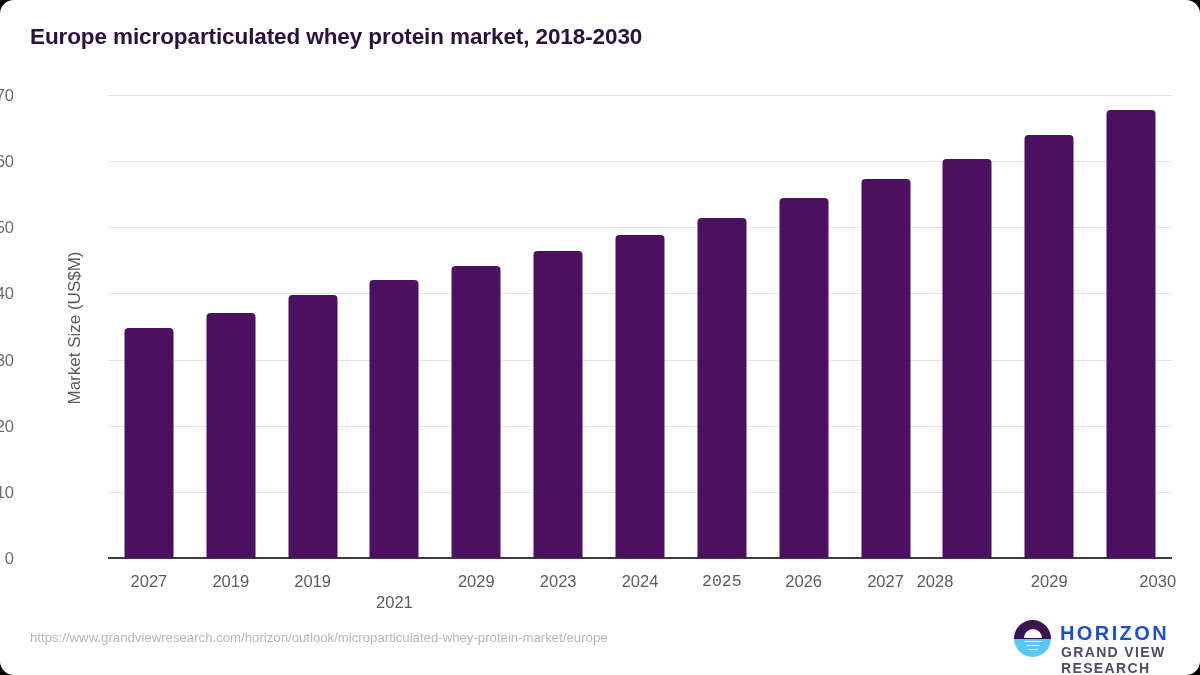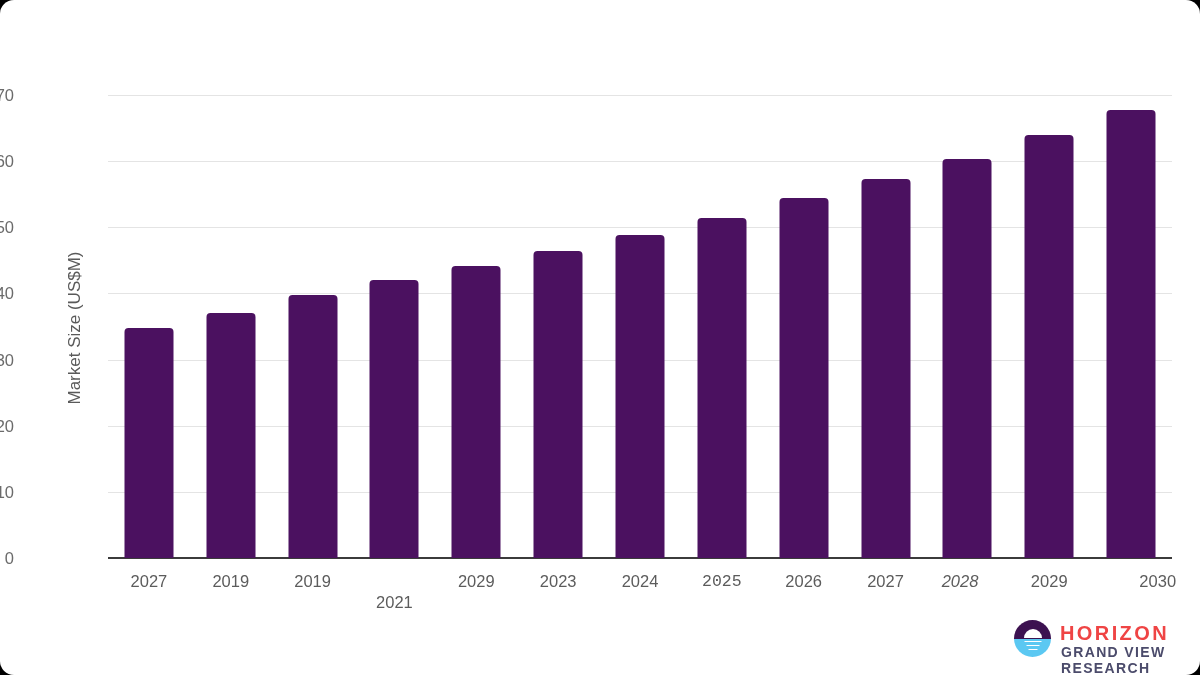--- a/index.html
+++ b/index.html
@@ -160,38 +160,39 @@
   }
   .logo-line.l1 { top: 20.5px; width: 17px; }
   .logo-line.l2 { top: 24.5px; width: 13px; }
   .logo-line.l3 { top: 28.5px; width: 9px; }
   .logo-word {
     position: absolute;
     left: 48px;
     top: 5px;
     font-size: 20px;
     font-weight: bold;
-    color: #ef4444;
+    color: #1d4ed8;
     letter-spacing: 2.4px;
   }
   .logo-sub {
     position: absolute;
     left: 49px;
     top: 27px;
     font-size: 14px;
     font-weight: bold;
     color: #4b4b6b;
     letter-spacing: 1.35px;
   }
 </style>
 </head>
 <body>
 
 <div class="card">
 
+  <div class="chart-title">Europe microparticulated whey protein market, 2018-2030</div>
 
   <div class="plot-wrap">
 
     <div class="y-axis-title">Market Size (US$M)</div>
 
     <div id="ytick-layer">
         <div class="ytick" style="top: 558px;">0</div>
         <div class="ytick" style="top: 491.857px;">10</div>
         <div class="ytick" style="top: 425.714px;">20</div>
         <div class="ytick" style="top: 359.571px;">30</div>
@@ -259,26 +260,27 @@
         <div class="xtick" style="left: 103.923px;">2027</div>
         <div class="xtick" style="left: 185.769px;">2019</div>
         <div class="xtick" style="left: 267.615px;">2019</div>
         <div class="xtick" style="left: 349.462px; margin-top: 21px;">2021</div>
         <div class="xtick" style="left: 431.308px;">2029</div>
         <div class="xtick" style="left: 513.154px;">2023</div>
         <div class="xtick" style="left: 595px;">2024</div>
         <div class="xtick" style="left: 676.846px; font-family: Liberation Mono, monospace;">2025</div>
         <div class="xtick" style="left: 758.692px;">2026</div>
         <div class="xtick" style="left: 840.538px;">2027</div>
-        <div class="xtick" style="left: 915px; font-style: italic;">2028</div>
+        <div class="xtick" style="left: 890px;">2028</div>
         <div class="xtick" style="left: 1004.23px;">2029</div>
         <div class="xtick" style="left: 1086.08px; text-align: right;">2030</div>
       </div>
   </div>
 
+  <div class="source-url">https://www.grandviewresearch.com/horizon/outlook/microparticulated-whey-protein-market/europe</div>
 
   <div class="logo">
     <div class="logo-mark">
       <div class="logo-dome"></div>
       <div class="logo-line l1"></div>
       <div class="logo-line l2"></div>
       <div class="logo-line l3"></div>
     </div>
     <div class="logo-word">HORIZON</div>
     <div class="logo-sub">GRAND VIEW RESEARCH</div>

